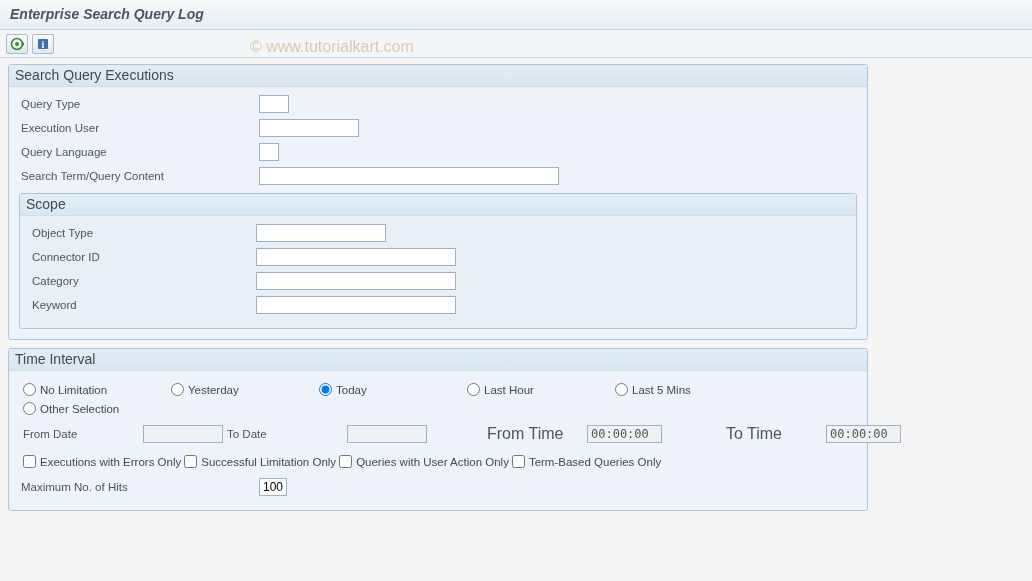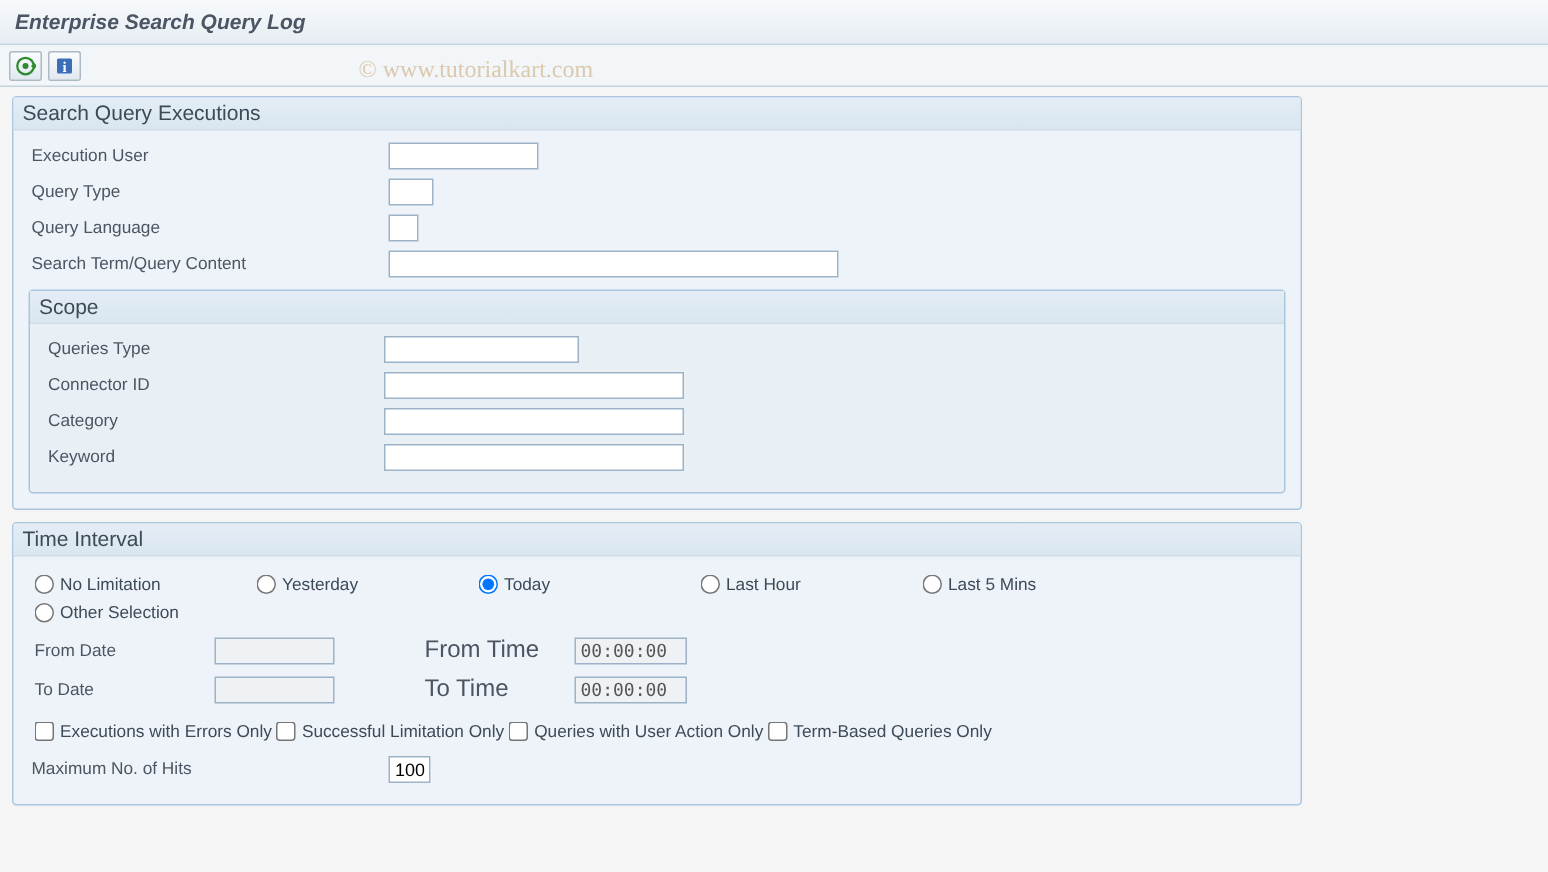--- a/index.html
+++ b/index.html
@@ -109,33 +109,33 @@
     }
     .radio-item, .check-item {
       display: flex; align-items: center; gap: 4px;
       font-size: 11.5px; color: #3d4a57;
     }
     .radio-item { width: 110px; }
     .time-grid {
       display: flex; gap: 0px;
       padding: 2px 4px 4px 4px;
     }
-    .time-col { display: flex; flex-direction: column; gap: 4px; align-items: center; }
+    .time-col { display: flex; flex-direction: row; gap: 4px; align-items: center; }
     .time-cell { display:flex; align-items:center; height:22px; }
     .time-label { width: 120px; color:#4c5561; font-size:11.5px;}
     .time-label2 { width: 100px; color:#4c5561; font-size:16px; margin-left: 60px;}
     .checks { padding: 6px 4px 4px 4px; display:flex; flex-direction:row; gap:3px;}
     .watermark {
       position: absolute;
-      left: 239px; top: 38px;
+      left: 250px; top: 38px;
       color: #d8c0a0;
       font-size: 16px;
       pointer-events: none;
       opacity: 0.85;
-      font-family: Liberation Serif, serif;
+      font-family: Liberation Sans, sans-serif;
     }
   </style>
 </head>
 <body>
 
 <div class="title-bar">
   <span>Enterprise Search Query Log</span>
 </div>
 
 <div class="toolbar">
@@ -155,41 +155,41 @@
 </div>
 
 <div class="watermark">© www.tutorialkart.com</div>
 
 <div class="main">
 
   <div class="panel">
     <div class="panel-title">Search Query Executions</div>
     <div class="panel-body">
       <div class="row">
+        <span class="label">Query Type</span>
+        <input type="text" class="field w-qtype" value="" style="">
+      </div>
+      <div class="row">
         <span class="label">Execution User</span>
         <input type="text" class="field w-user" value="" style="">
-      </div>
-      <div class="row">
-        <span class="label">Query Type</span>
-        <input type="text" class="field w-qtype" value="" style="">
       </div>
       <div class="row">
         <span class="label">Query Language</span>
         <input type="text" class="field w-qlang" value="" style="">
       </div>
       <div class="row">
         <span class="label">Search Term/Query Content</span>
         <input type="text" class="field w-term" value="" style="">
       </div>
 
       <div class="sub-panel">
         <div class="panel-title">Scope</div>
         <div class="panel-body">
           <div class="row">
-            <span class="label" style="width:226px">Queries Type</span>
+            <span class="label" style="width:226px">Object Type</span>
             <input type="text" class="field w-obj" value="" style="">
           </div>
           <div class="row">
             <span class="label" style="width:226px">Connector ID</span>
             <input type="text" class="field w-conn" value="" style="">
           </div>
           <div class="row">
             <span class="label" style="width:226px">Category</span>
             <input type="text" class="field w-cat" value="" style="">
           </div>

